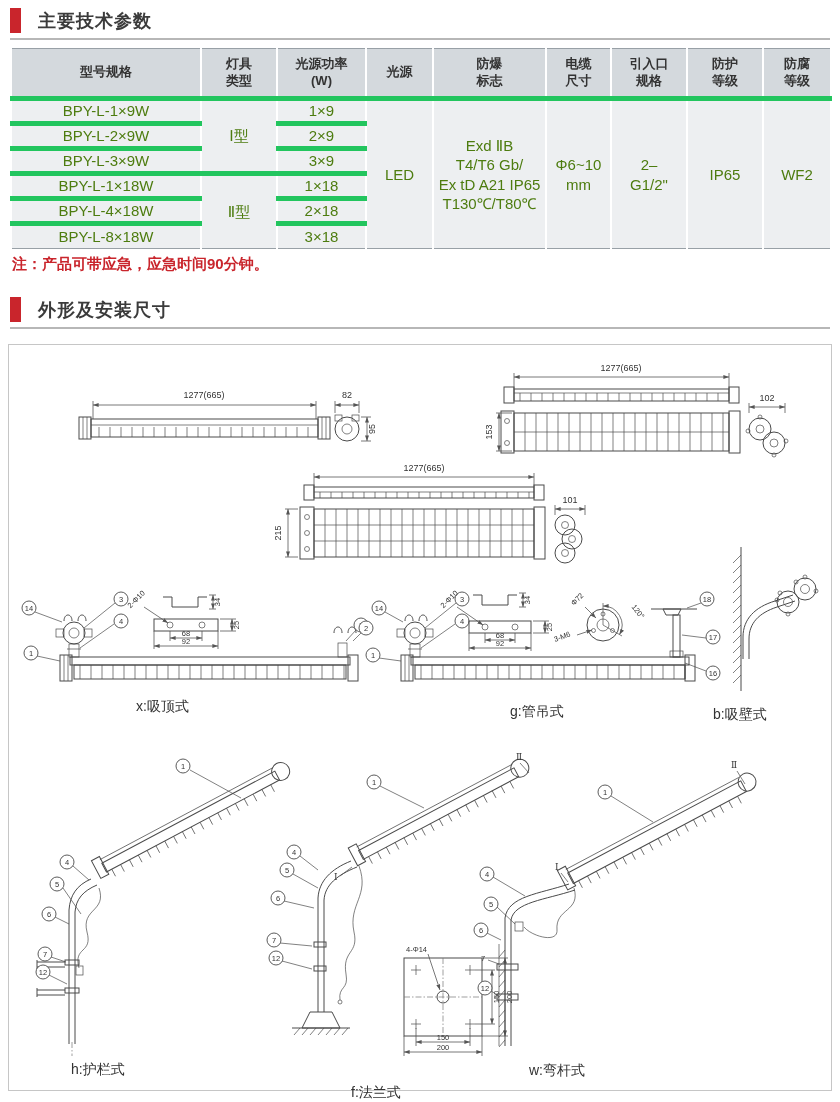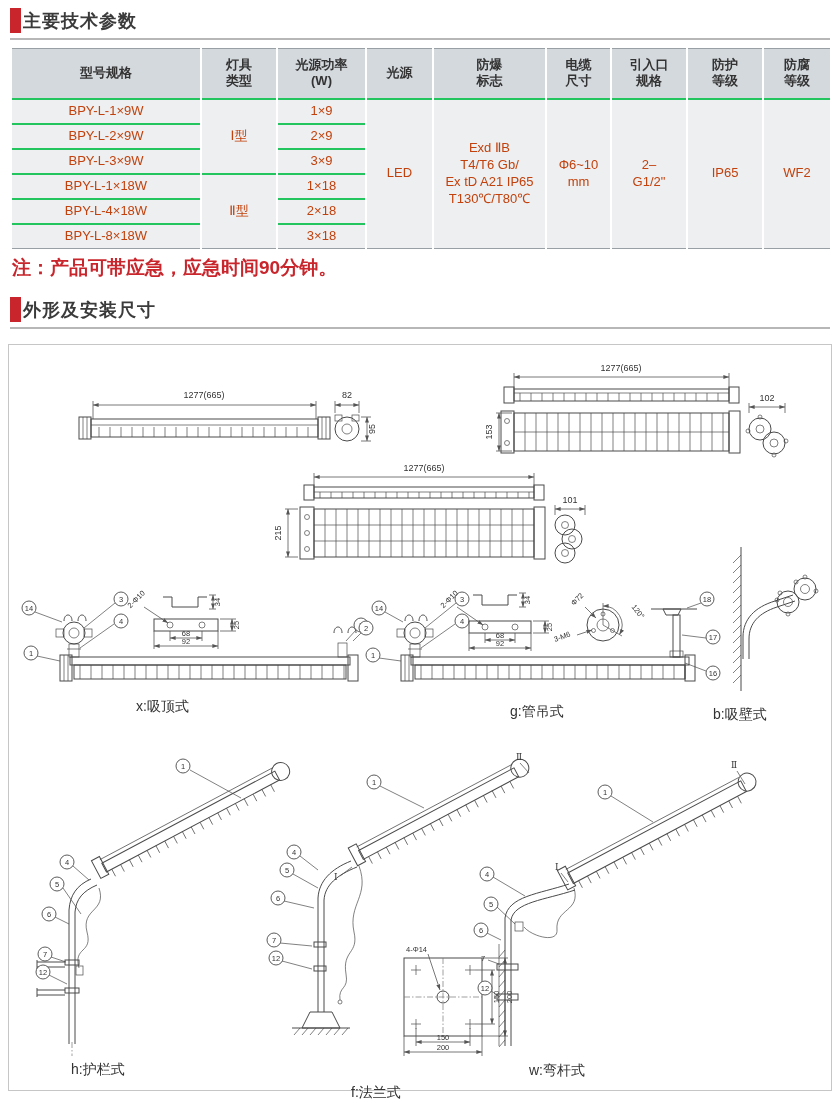--- a/index.html
+++ b/index.html
@@ -1,25 +1,25 @@
 <!DOCTYPE html>
 <html><head>
 <meta charset="utf-8">
 <style>
 *{margin:0;padding:0;box-sizing:border-box}
 html,body{width:840px;height:1102px;background:#fff;font-family:"Liberation Sans",sans-serif;position:relative;overflow:hidden}
-.sec{position:absolute;left:10px;width:820px;display:flex;align-items:center;gap:2px;border-bottom:2px solid #b7b7b7;padding-bottom:5px}
+.sec{position:absolute;left:10px;width:820px;display:flex;align-items:center;gap:17px;border-bottom:2px solid #b7b7b7;padding-bottom:5px}
 .sec .bar{width:11px;height:25px;background:#c9252c;flex:0 0 auto}
 .sec .ttl{font-size:18px;font-weight:bold;color:#3b3b3b;letter-spacing:1px}
 #sec1{top:8px}
 #sec2{top:297px}
 table.spec{position:absolute;left:10px;top:48px;width:820px;border-collapse:collapse;table-layout:fixed;border-bottom:1px solid #98a0a6}
 table.spec th{background:#d4d9dd;font-size:13px;font-weight:bold;color:#333;height:50px;border-top:1px solid #98a0a6;border-bottom:1px solid #98a0a6;border-left:2px solid #fff;border-right:2px solid #fff;white-space:pre-line;line-height:1.25;text-align:center}
-table.spec td{background:#edeff1;font-size:13px;color:#c2410c;text-align:center;height:25px;border-left:2px solid #fff;border-right:2px solid #fff;border-top:2px solid #22c55e;white-space:pre-line;line-height:1.3}
-.note{position:absolute;left:12px;top:255px;color:#c9252c;font-size:19px;font-weight:bold}
+table.spec td{background:#edeff1;font-size:15px;color:#4d7c0f;text-align:center;height:25px;border-left:2px solid #fff;border-right:2px solid #fff;border-top:5px solid #22c55e;white-space:pre-line;line-height:1.3}
+.note{position:absolute;left:12px;top:255px;color:#c9252c;font-size:15px;font-weight:bold}
 .panel{position:absolute;left:8px;top:344px;width:824px;height:747px;border:1px solid #c6c6c6;background:#fff}
 .panel svg{position:absolute;overflow:visible}
 .cap{position:absolute;font-size:14px;color:#333}
 svg .ln{stroke:#4a4a4a;stroke-width:1;fill:none}
 svg .lt{stroke:#4a4a4a;stroke-width:.7;fill:none}
 svg .dm{stroke:#555;stroke-width:.8;fill:none}
 svg text{fill:#333;font-family:"Liberation Sans",sans-serif}
 svg .dt{font-size:9px}
 svg .d7{font-size:7.5px}
 svg .co{font-size:7.5px}

